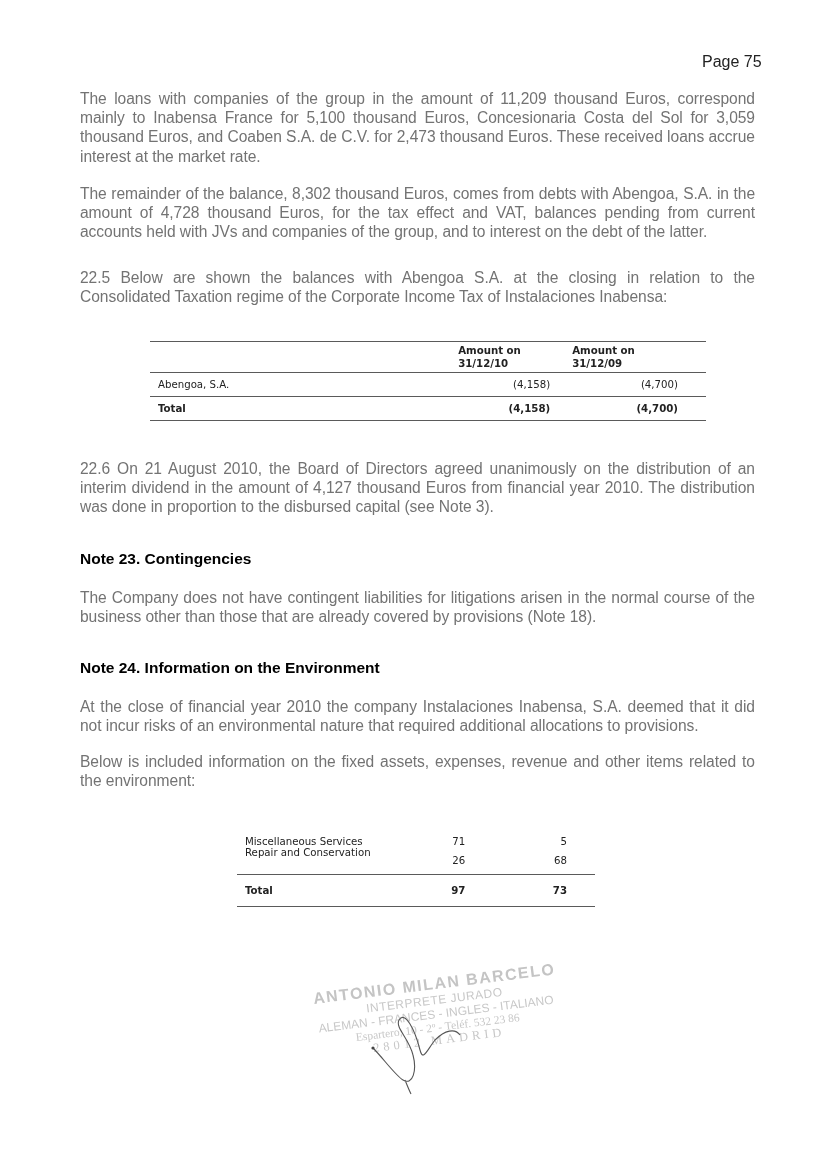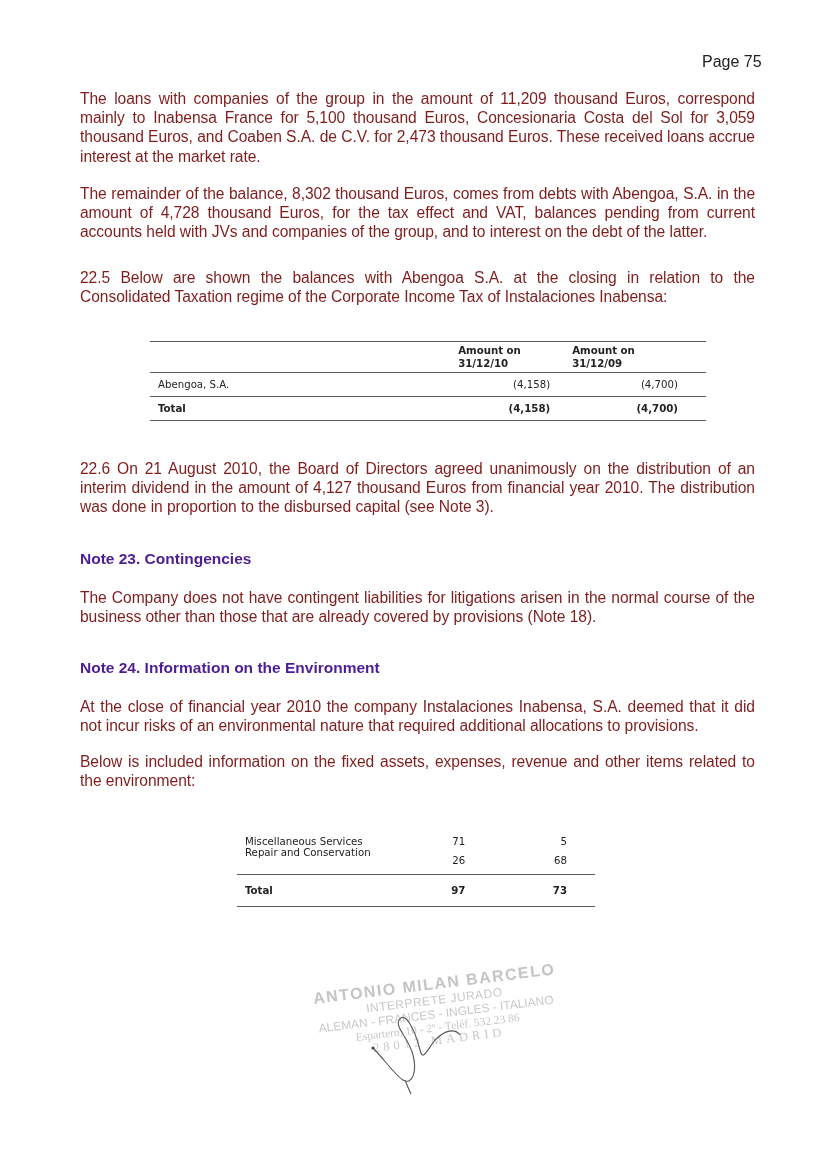--- a/index.html
+++ b/index.html
@@ -1,21 +1,21 @@
 <!DOCTYPE html>
 <html><head>
 <meta charset="utf-8">
 <style>
   html, body { margin: 0; padding: 0; background: #ffffff; }
   body { width: 830px; height: 1170px; position: relative; overflow: hidden;
          font-family: "Liberation Sans", sans-serif; color: #1a1a1a; }
   .page-num { position: absolute; top: 53px; left: 702px; font-size: 16px; color: #222; }
   .para { position: absolute; left: 80px; width: 675px; font-size: 15.6px; line-height: 19.2px;
-          text-align: justify; margin: 0; color: #7f1d1d; letter-spacing: -0.05px; }
-  .heading { position: absolute; left: 80px; font-size: 15.5px; font-weight: bold; margin: 0; color: #4c1d95; }
+          text-align: justify; margin: 0; color: #737373; letter-spacing: -0.05px; }
+  .heading { position: absolute; left: 80px; font-size: 15.5px; font-weight: bold; margin: 0; color: #000000; }
 
   table.fin { position: absolute; border-collapse: collapse;
               font-family: "DejaVu Sans", sans-serif; font-size: 10.2px; color: #222; }
   table.fin td { padding: 0; }
   .hline-top { border-top: 1.3px solid #5a5a5a; }
   .hline-bot { border-bottom: 1.3px solid #5a5a5a; }
   .bold { font-weight: bold; }
   .num { text-align: right; }
   .ctr { text-align: left; }
 

